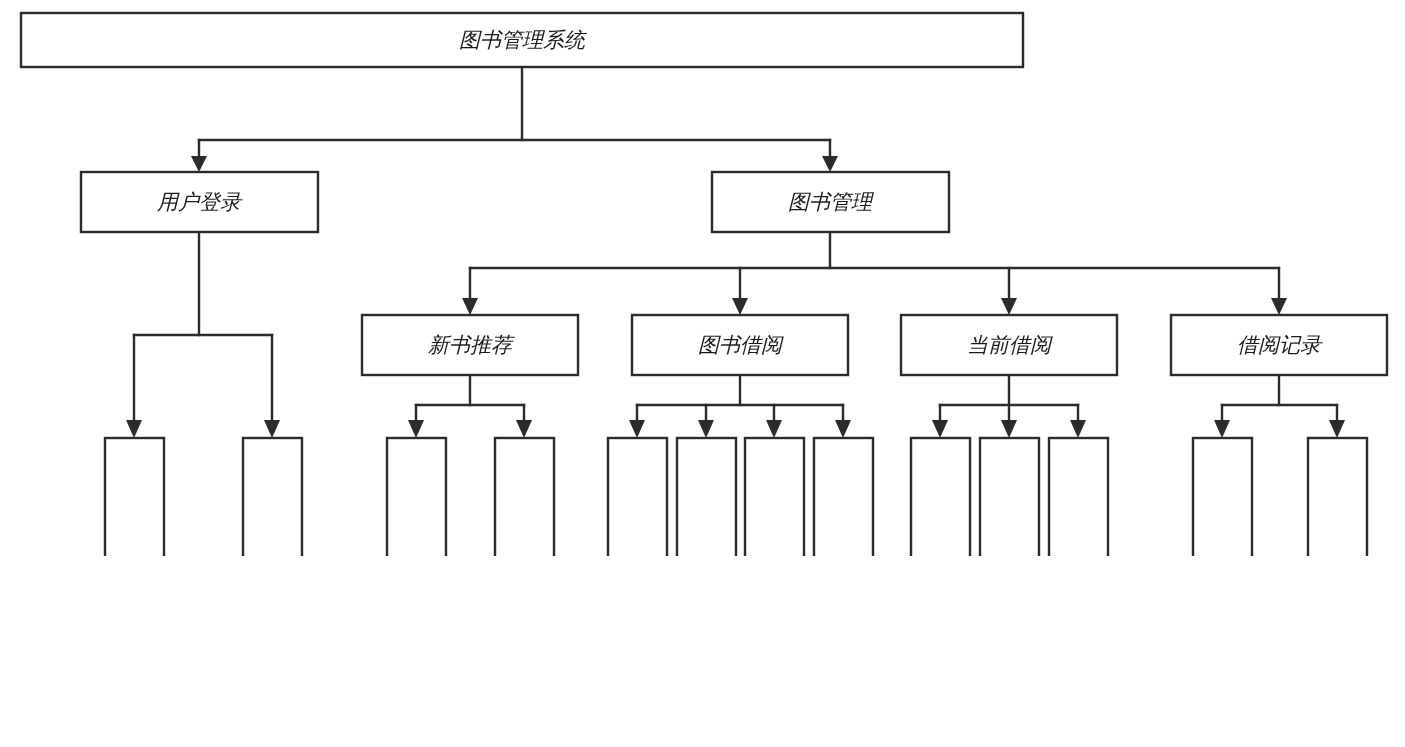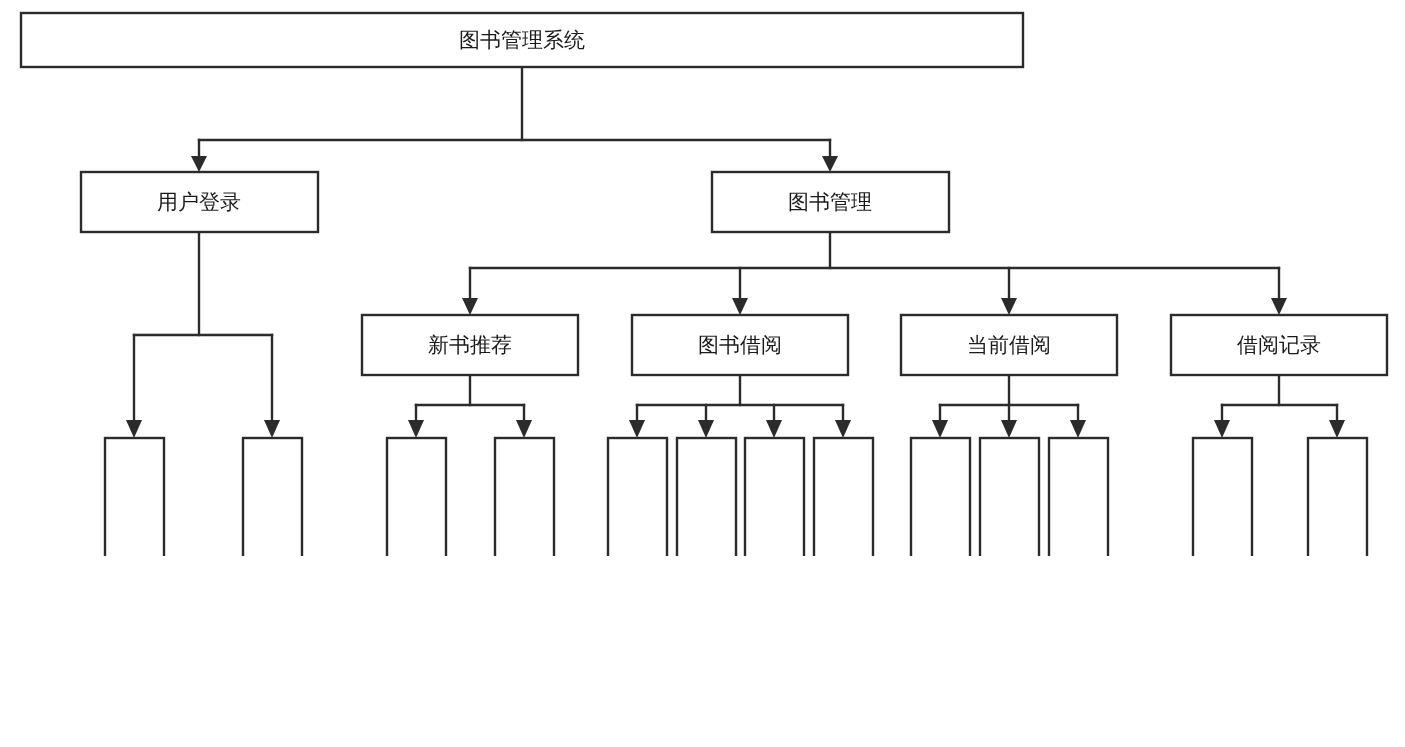--- a/index.html
+++ b/index.html
@@ -10,20 +10,21 @@
   }
   body {
     font-family: "DejaVu Sans", "Liberation Sans", sans-serif;
   }
   #canvas {
     position: relative;
     width: 1405px;
     height: 556px;
     background: #ffffff;
     overflow: hidden;
+    font-style: italic;
   }
   #diagram-svg {
     position: absolute;
     left: 0;
     top: 0;
     width: 1405px;
     height: 747px;
   }
   .node-box {
     fill: #ffffff;

